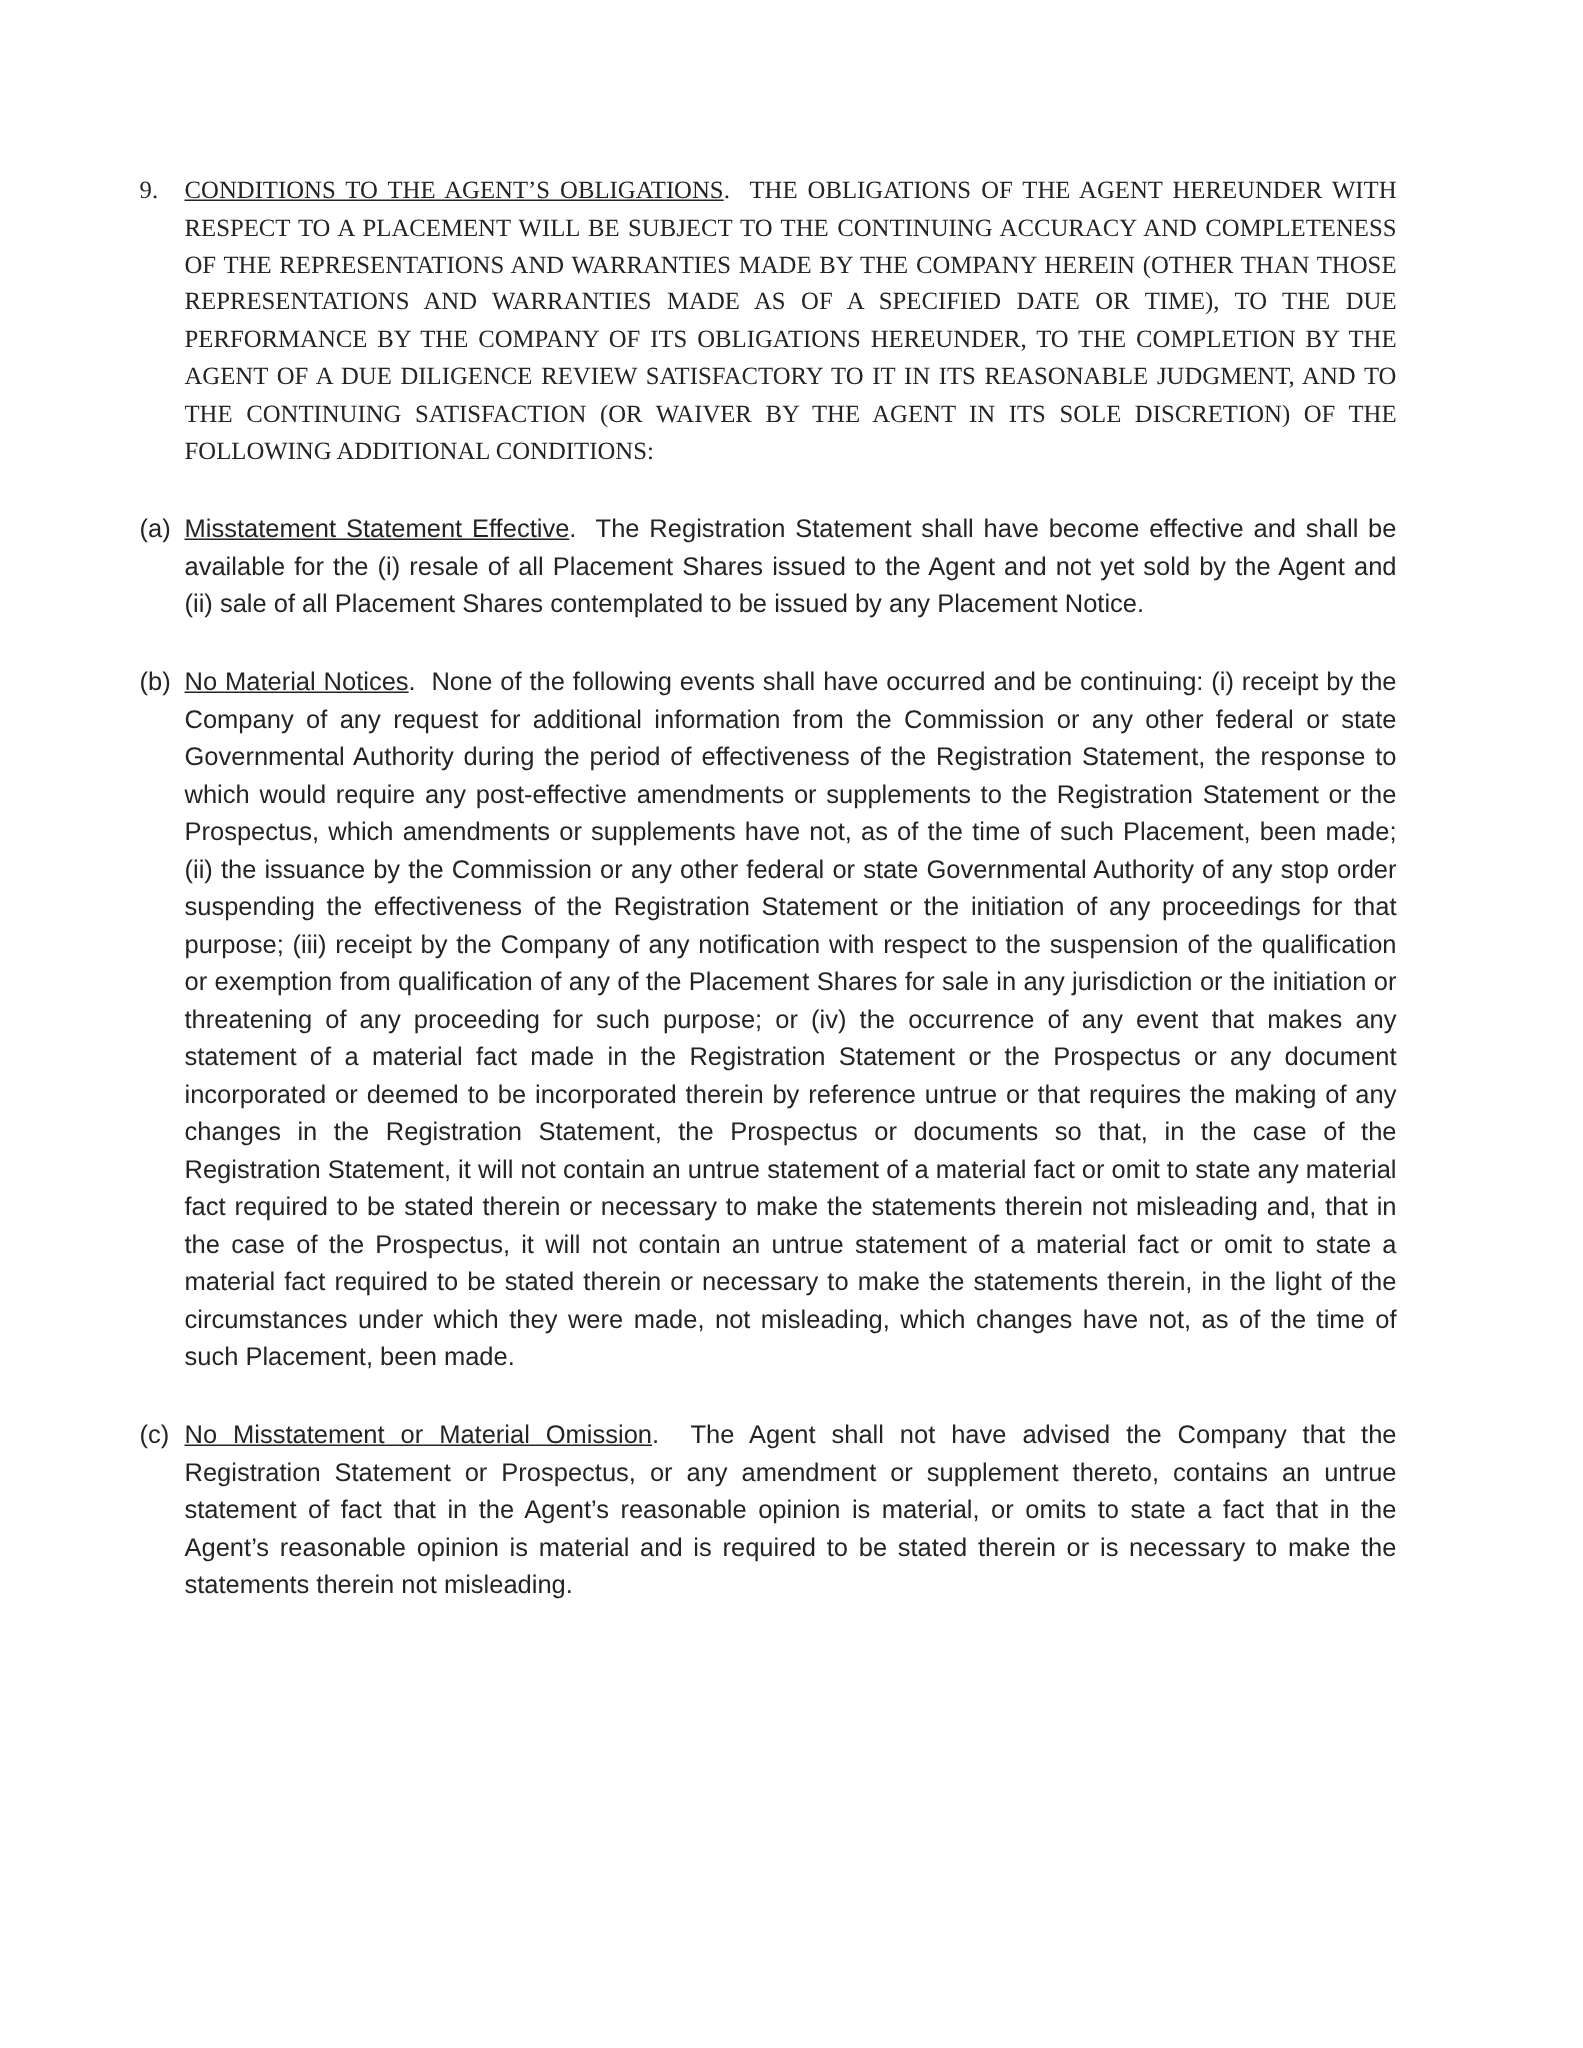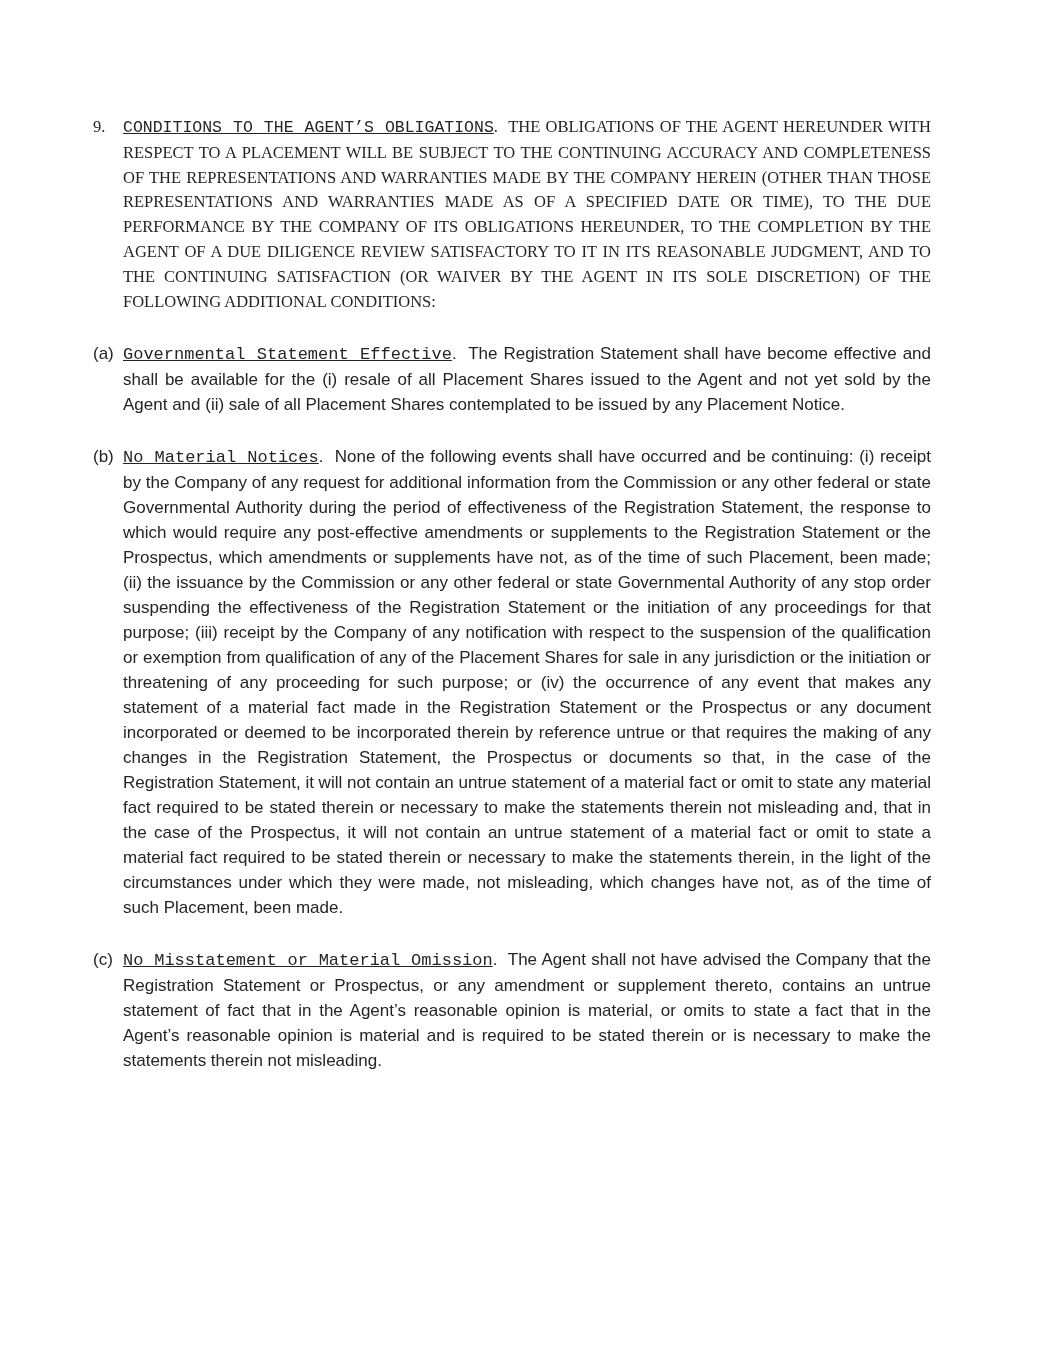--- a/index.html
+++ b/index.html
@@ -34,34 +34,33 @@
     font-size: 16.5px;
     line-height: 24.8px;
   }
   .sans {
     font-family: "Liberation Sans", sans-serif;
     font-size: 17px;
     line-height: 25px;
   }
   .heading {
     text-decoration: underline;
-    font-family: Liberation Mono, monospace;
   }
 </style>
 </head>
 <body>
 
 <div class="doc">
 
   <div class="para serif">
     <span class="label">9.</span><span class="heading">CONDITIONS TO THE AGENT’S OBLIGATIONS</span><span>.&nbsp; THE OBLIGATIONS OF THE AGENT HEREUNDER WITH RESPECT TO A PLACEMENT WILL BE SUBJECT TO THE CONTINUING ACCURACY AND COMPLETENESS OF THE REPRESENTATIONS AND WARRANTIES MADE BY THE COMPANY HEREIN (OTHER THAN THOSE REPRESENTATIONS AND WARRANTIES MADE AS OF A SPECIFIED DATE OR TIME), TO THE DUE PERFORMANCE BY THE COMPANY OF ITS OBLIGATIONS HEREUNDER, TO THE COMPLETION BY THE AGENT OF A DUE DILIGENCE REVIEW SATISFACTORY TO IT IN ITS REASONABLE JUDGMENT, AND TO THE CONTINUING SATISFACTION (OR WAIVER BY THE AGENT IN ITS SOLE DISCRETION) OF THE FOLLOWING ADDITIONAL CONDITIONS:</span>
   </div>
 
   <div class="para sans">
-    <span class="label">(a)</span><span class="heading">Governmental Statement Effective</span><span>.&nbsp; The Registration Statement shall have become effective and shall be available for the (i)&nbsp;resale of all Placement Shares issued to the Agent and not yet sold by the Agent and (ii)&nbsp;sale of all Placement Shares contemplated to be issued by any Placement Notice.</span>
+    <span class="label">(a)</span><span class="heading">Misstatement Statement Effective</span><span>.&nbsp; The Registration Statement shall have become effective and shall be available for the (i)&nbsp;resale of all Placement Shares issued to the Agent and not yet sold by the Agent and (ii)&nbsp;sale of all Placement Shares contemplated to be issued by any Placement Notice.</span>
   </div>
 
   <div class="para sans">
     <span class="label">(b)</span><span class="heading">No Material Notices</span><span>.&nbsp; None of the following events shall have occurred and be continuing: (i)&nbsp;receipt by the Company of any request for additional information from the Commission or any other federal or state Governmental Authority during the period of effectiveness of the Registration Statement, the response to which would require any post-effective amendments or supplements to the Registration Statement or the Prospectus, which amendments or supplements have not, as of the time of such Placement, been made; (ii)&nbsp;the issuance by the Commission or any other federal or state Governmental Authority of any stop order suspending the effectiveness of the Registration Statement or the initiation of any proceedings for that purpose; (iii)&nbsp;receipt by the Company of any notification with respect to the suspension of the qualification or exemption from qualification of any of the Placement Shares for sale in any jurisdiction or the initiation or threatening of any proceeding for such purpose; or (iv)&nbsp;the occurrence of any event that makes any statement of a material fact made in the Registration Statement or the Prospectus or any document incorporated or deemed to be incorporated therein by reference untrue or that requires the making of any changes in the Registration Statement, the Prospectus or documents so that, in the case of the Registration Statement, it will not contain an untrue statement of a material fact or omit to state any material fact required to be stated therein or necessary to make the statements therein not misleading and, that in the case of the Prospectus, it will not contain an untrue statement of a material fact or omit to state a material fact required to be stated therein or necessary to make the statements therein, in the light of the circumstances under which they were made, not misleading, which changes have not, as of the time of such Placement, been made.</span>
   </div>
 
   <div class="para sans">
     <span class="label">(c)</span><span class="heading">No Misstatement or Material Omission</span><span>.&nbsp; The Agent shall not have advised the Company that the Registration Statement or Prospectus, or any amendment or supplement thereto, contains an untrue statement of fact that in the Agent’s reasonable opinion is material, or omits to state a fact that in the Agent’s reasonable opinion is material and is required to be stated therein or is necessary to make the statements therein not misleading.</span>
   </div>
 

